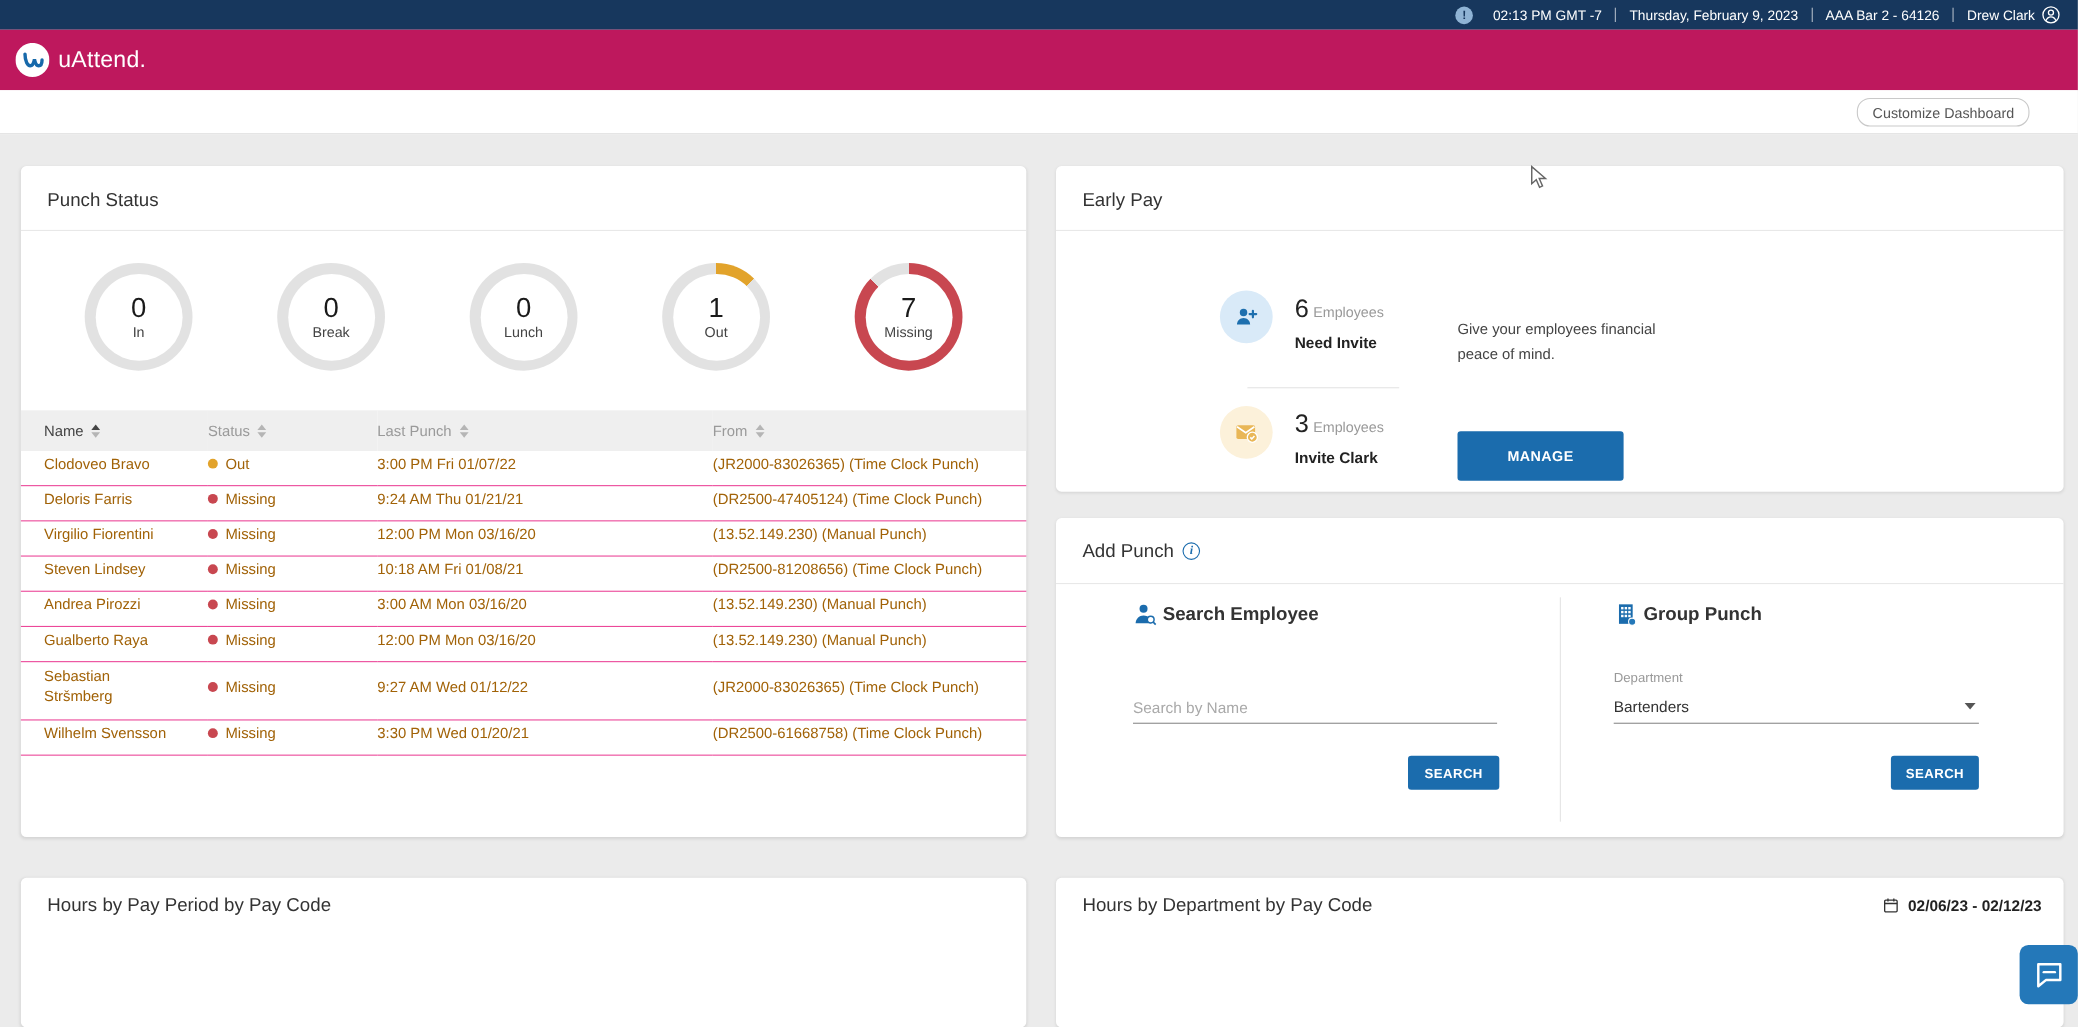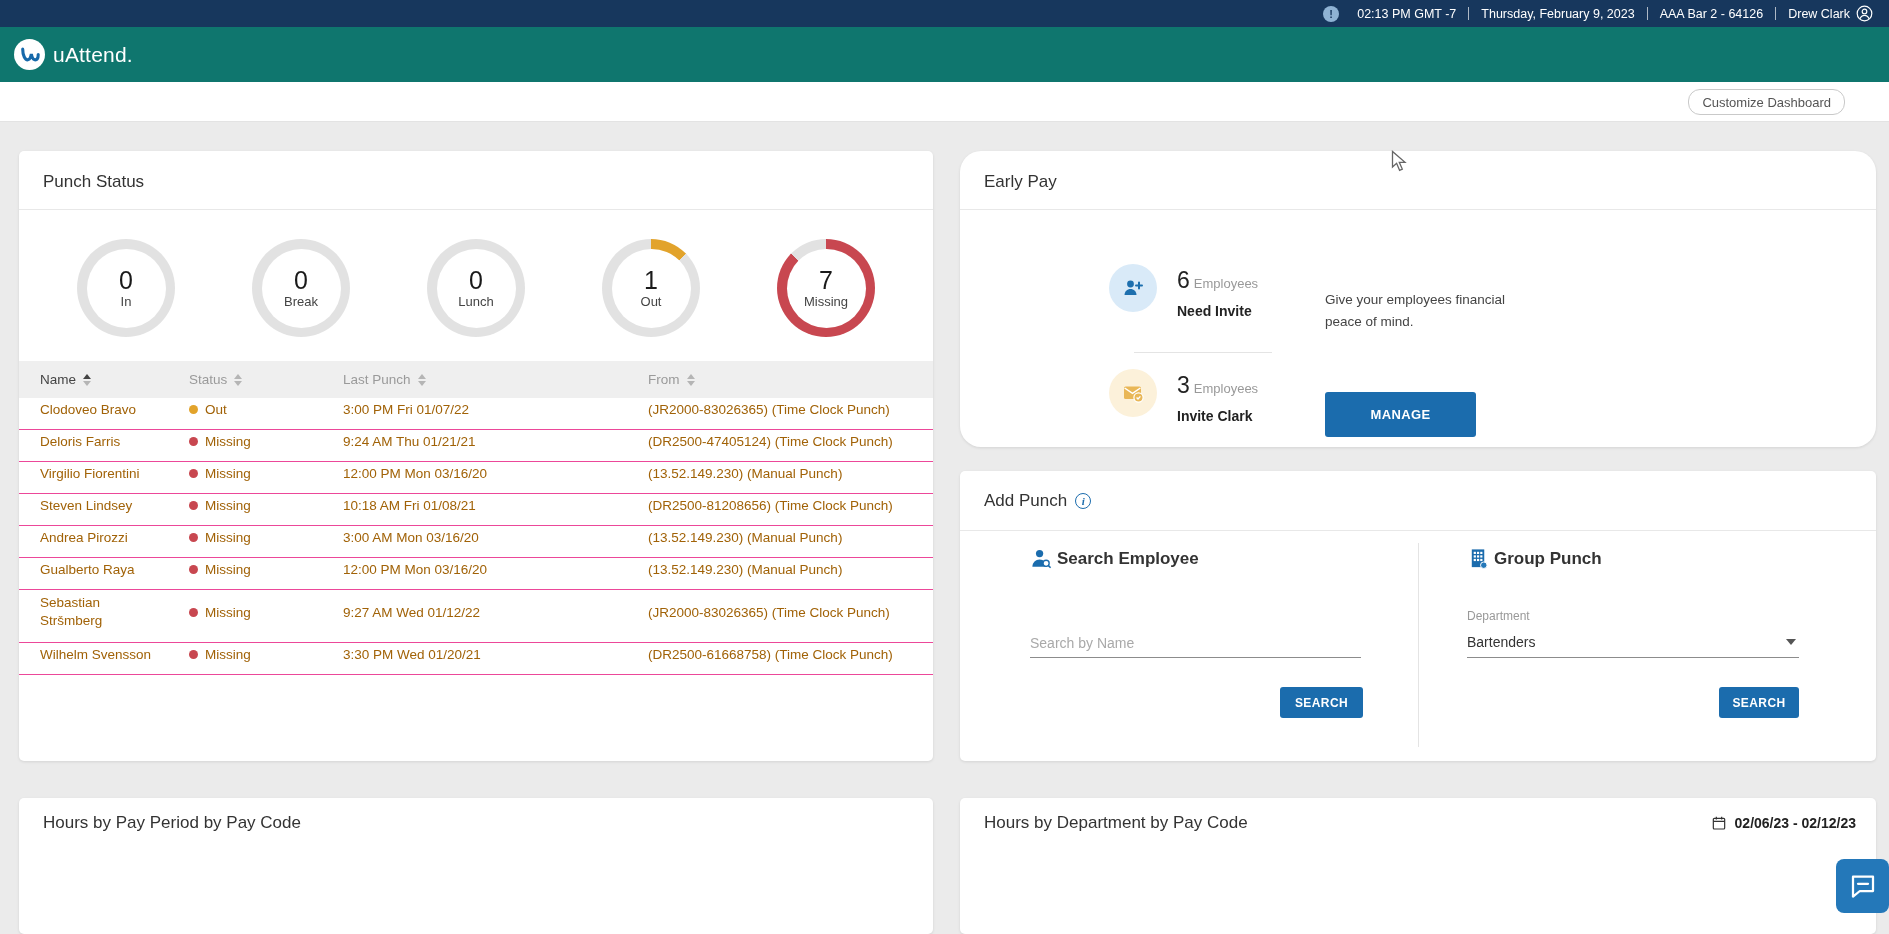--- a/index.html
+++ b/index.html
@@ -9,21 +9,21 @@
 
   
   .topbar { height:27px; background:#17375d; display:flex; align-items:center;
             justify-content:flex-end; padding-right:16px; gap:12px; color:#fff; font-size:12.5px; }
   .topbar .sep { width:1px; height:13px; background:rgba(255,255,255,.65); }
   .tb-info { width:16px; height:16px; border-radius:50%; background:#8fb3d4; color:#17375d;
              font-weight:bold; font-size:11px; display:flex; align-items:center; justify-content:center; margin-right:6px;}
   .tb-user { display:flex; align-items:center; gap:6px; }
 
   
-  .navbar { height:55px; background:#0f766e; display:flex; align-items:center; padding:0 43px 0 14px; }
+  .navbar { height:55px; background:#be185d; display:flex; align-items:center; padding:0 43px 0 14px; }
   .brand { display:flex; align-items:center; gap:8px; }
   .brand-name { color:#fff; font-size:21px; letter-spacing:.2px; }
   .nav-items { margin-left:auto; display:flex; gap:50px; align-items:center; }
   .nav-item { color:rgba(255,255,255,.92); font-size:15px; cursor:pointer; }
   .nav-item.active { color:#fff; font-weight:bold; }
 
   
   .strip { height:40px; background:#fff; position:relative; border-bottom:1px solid #e3e3e3; }
   .customize-btn { position:absolute; right:44px; top:7px; height:26px; padding:0 13px;
                    background:#fff; border:1px solid #c9c9c9; border-radius:12px;
@@ -43,39 +43,39 @@
   
   .card-punch { height:715px; }
   .donut-row { display:flex; justify-content:space-between; padding:29px 58px 24px 58px; }
   .donut { width:98px; height:98px; border-radius:50%; display:flex; align-items:center; justify-content:center; }
   .donut-hole { width:79px; height:79px; border-radius:50%; background:#fff;
                 display:flex; flex-direction:column; align-items:center; justify-content:center; }
   .donut-value { font-size:25px; color:#1a1a1a; line-height:1.05; }
   .donut-label { font-size:13px; color:#444; margin-top:1px; }
 
   
-  table.ps { width:100%; border-collapse:collapse; table-layout:fixed; margin-top:0; }
+  table.ps { width:100%; border-collapse:collapse; table-layout:fixed; margin-top:12px; }
   table.ps th, table.ps td { text-align:left; font-weight:normal; font-size:13.5px; }
   table.ps thead tr { background:#efefef; height:37px; }
   table.ps th { color:#9a9a9a; cursor:pointer; }
   table.ps th .hd { display:inline-flex; align-items:center; gap:7px; }
   table.ps th.sorted .col-label { color:#444; }
   .carets { display:inline-flex; flex-direction:column; gap:2px; }
   .caret { width:0; height:0; border-left:4px solid transparent; border-right:4px solid transparent; }
   .caret.up { border-bottom:5px solid #b5b5b5; }
   .caret.down { border-top:5px solid #b5b5b5; }
   th.sorted .caret.up { border-bottom-color:#444; }
   table.ps td { border-bottom:1px solid #ec4899; padding-top:4px; padding-bottom:12px; color:#a16207; }
   table.ps th:first-child, table.ps td:first-child { padding-left:21px; }
   .status-wrap { display:inline-flex; align-items:center; gap:7px; }
   .dot { width:9px; height:9px; border-radius:50%; display:inline-block; }
   .name-text.narrow { display:inline-block; max-width:80px; line-height:1.35; }
 
   
-  .card-ep { height:349px; position:relative; margin-bottom:24px;border-radius:21px; }
+  .card-ep { height:349px; position:relative; margin-bottom:24px; }
   .ep-circle { position:absolute; width:48px; height:48px; border-radius:50%;
                display:flex; align-items:center; justify-content:center; }
   .ep-circle.blue { left:149px; top:113px; background:#d9eaf8; }
   .ep-circle.cream { left:149px; top:218px; background:#fcf1da; }
   .ep-block1 { position:absolute; left:217px; top:116px; }
   .ep-block2 { position:absolute; left:217px; top:221px; }
   .ep-count { font-size:23px; color:#222; }
   .ep-unit { font-size:13px; color:#999; margin-left:4px; }
   .ep-sub { font-size:14px; font-weight:bold; color:#222; margin-top:9px; }
   .ep-div { position:absolute; left:174px; top:201px; width:138px; height:1px; background:#e4e4e4; }

